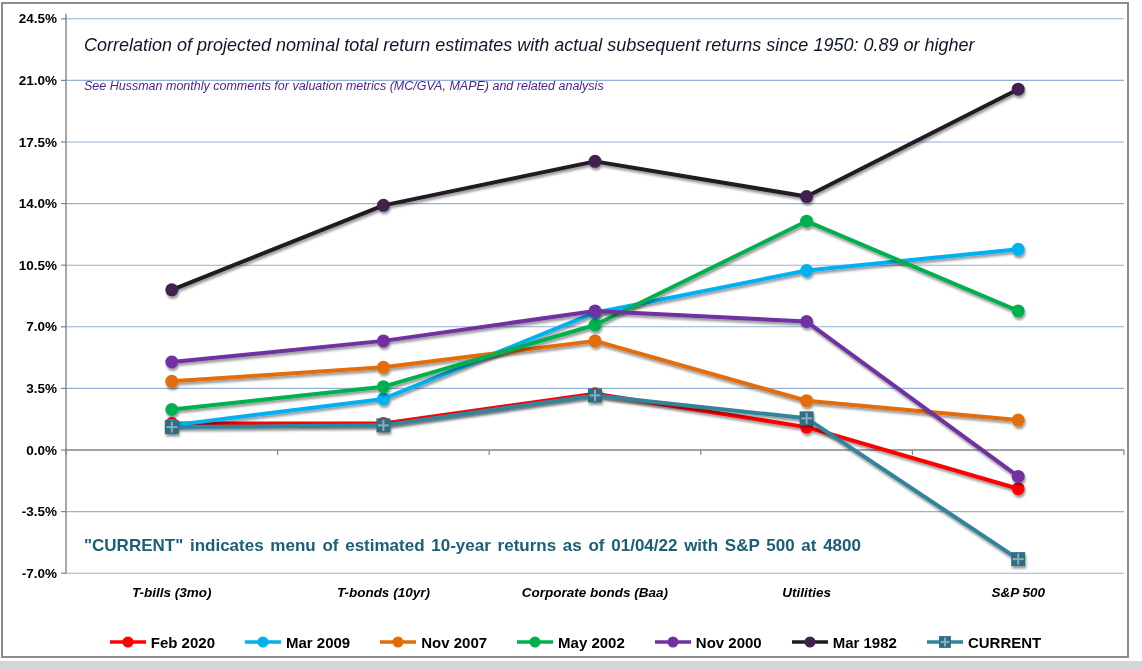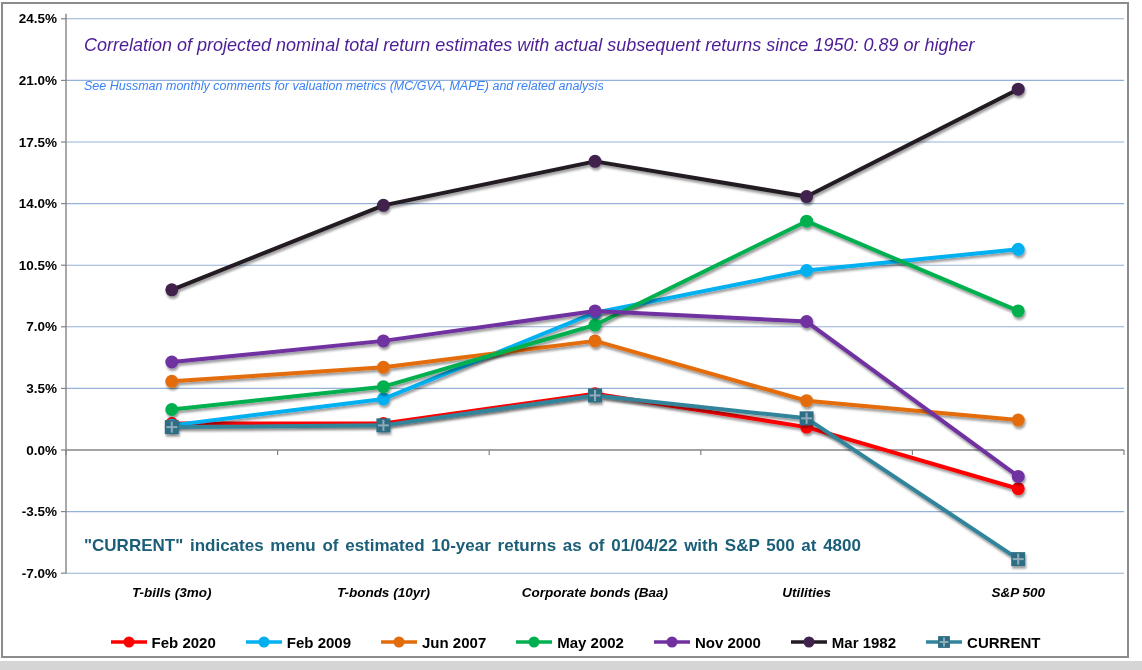--- a/index.html
+++ b/index.html
@@ -4,21 +4,21 @@
 <style>
   html,body{margin:0;padding:0;background:#ffffff;}
   .canvas{position:relative;width:1142px;height:670px;background:#ffffff;overflow:hidden;
           font-family:"Liberation Sans",sans-serif;}
   .frame{position:absolute;left:1px;top:2px;width:1128px;height:656px;
          border:2px solid #8c8c8c;background:#ffffff;box-sizing:border-box;}
   .bottom-strip{position:absolute;left:0;top:661px;width:1142px;height:9px;background:#d5d5d5;}
   #chart{position:absolute;left:0;top:0;}
   .title{position:absolute;left:84px;top:35px;width:1040px;font-size:18px;font-style:italic;
          letter-spacing:0px;}
-  .notes{position:absolute;left:84px;top:77px;font-size:12.5px;font-style:italic;line-height:19px;color:#3b82f6;}
+  .notes{position:absolute;left:84px;top:77px;font-size:12.5px;font-style:italic;line-height:19px;color:#4c1d95;}
   .brand{position:absolute;left:84px;top:155px;font-size:16.5px;font-weight:bold;font-style:italic;}
   .current-note{position:absolute;left:84px;top:536px;font-size:17px;font-weight:bold;word-spacing:2px;}
   .legend{position:absolute;left:3px;top:633px;width:1142px;display:flex;justify-content:center;
           align-items:center;gap:27px;}
   .legend-item{display:flex;align-items:center;gap:2px;}
   .legend-item span{font-size:15px;font-weight:bold;color:#000;}
 </style>
 </head>
 <body>
 
@@ -135,21 +135,21 @@
         <line x1="595" y1="389.9525" x2="595" y2="400.9275" stroke="#8fabb9" stroke-width="2"></line>
         <rect x="799.6125000000001" y="411.3325" width="13.975" height="13.975" fill="#2d6e84"></rect>
         <line x1="801.1125000000001" y1="418.32" x2="812.0875" y2="418.32" stroke="#8fabb9" stroke-width="2"></line>
         <line x1="806.6" y1="412.8325" x2="806.6" y2="423.8075" stroke="#8fabb9" stroke-width="2"></line>
         <rect x="1011.2125" y="552.1325" width="13.975" height="13.975" fill="#2d6e84"></rect>
         <line x1="1012.7125" y1="559.12" x2="1023.6875" y2="559.12" stroke="#8fabb9" stroke-width="2"></line>
         <line x1="1018.1999999999999" y1="553.6325" x2="1018.1999999999999" y2="564.6075" stroke="#8fabb9" stroke-width="2"></line>
       </g>
     </svg>
 
-  <div class="title" style="color: #4c1d95;">Correlation of projected nominal total return estimates with actual subsequent returns since 1950: 0.89 or higher</div>
+  <div class="title" style="color: #0f172a;">Correlation of projected nominal total return estimates with actual subsequent returns since 1950: 0.89 or higher</div>
   <div class="notes">
     <div>See Hussman monthly comments for valuation metrics (MC/GVA, MAPE) and related analysis</div>
   </div>
   <div class="current-note" style="color: rgb(27, 94, 119);">"CURRENT" indicates menu of estimated 10-year returns as of 01/04/22 with S&amp;P 500 at 4800</div>
   <div class="legend" id="legend">
       <div class="legend-item">
         <svg width="42" height="18">
           <g>
             <line x1="3" y1="9" x2="39" y2="9" stroke="#fe0000" stroke-width="3.6"></line>
             <circle cx="21" cy="9" r="5.5" fill="#fe0000"></circle>
@@ -157,30 +157,30 @@
         </svg>
         <span>Feb 2020</span>
       </div>
       <div class="legend-item">
         <svg width="42" height="18">
           <g>
             <line x1="3" y1="9" x2="39" y2="9" stroke="#00b0f0" stroke-width="3.6"></line>
             <circle cx="21" cy="9" r="5.5" fill="#00b0f0"></circle>
           </g>
         </svg>
-        <span>Feb 2009</span>
+        <span>Mar 2009</span>
       </div>
       <div class="legend-item">
         <svg width="42" height="18">
           <g>
             <line x1="3" y1="9" x2="39" y2="9" stroke="#e36c0a" stroke-width="3.6"></line>
             <circle cx="21" cy="9" r="5.5" fill="#e36c0a"></circle>
           </g>
         </svg>
-        <span>Jun 2007</span>
+        <span>Nov 2007</span>
       </div>
       <div class="legend-item">
         <svg width="42" height="18">
           <g>
             <line x1="3" y1="9" x2="39" y2="9" stroke="#00b050" stroke-width="3.6"></line>
             <circle cx="21" cy="9" r="5.5" fill="#00b050"></circle>
           </g>
         </svg>
         <span>May 2002</span>
       </div>

